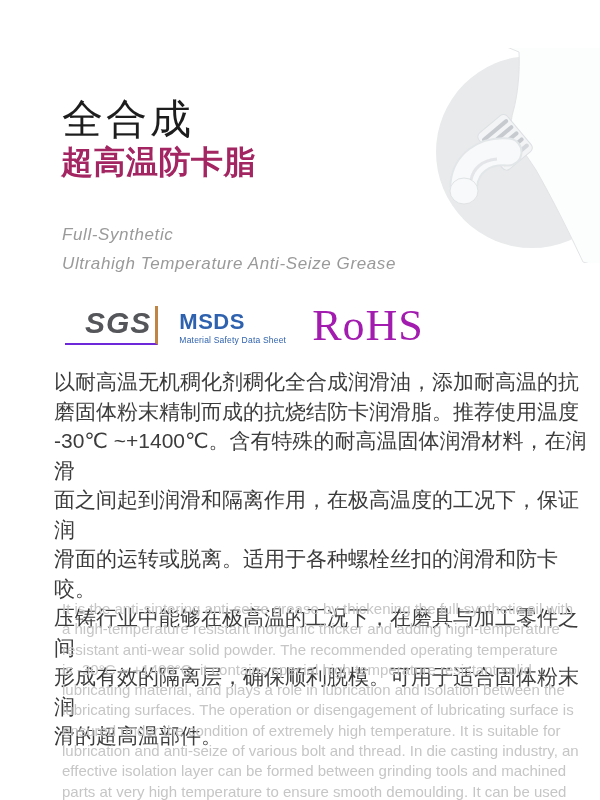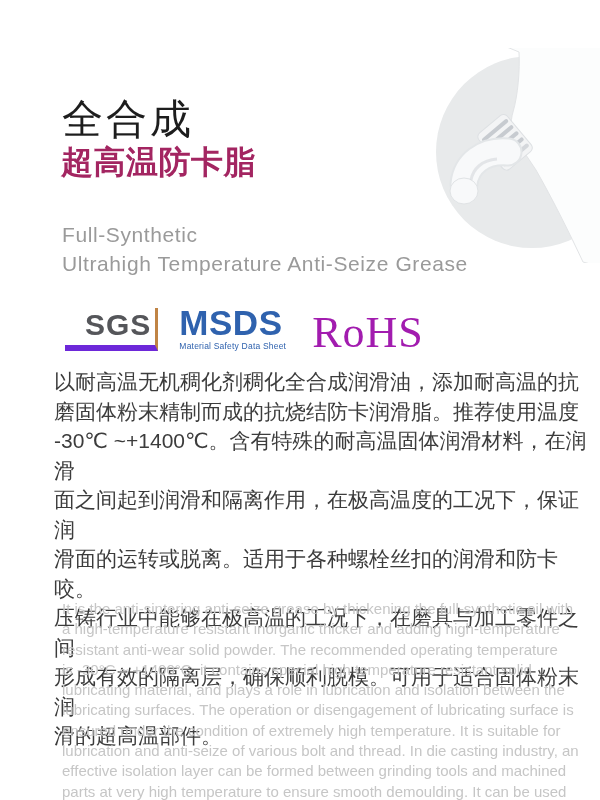--- a/index.html
+++ b/index.html
@@ -16,48 +16,49 @@
     font-size:41px; line-height:1.15; font-weight:500;
     color:#1d1d1d; letter-spacing:3px;
   }
   .title-accent {
     position:absolute; left:61px; top:97px;
     font-size:32px; line-height:1.1; font-weight:700;
     color:#a32561; letter-spacing:0.5px;
   }
   .subtitle {
     position:absolute; left:62px; top:172px;
-    font-size:21px; line-height:29px; 
+    font-size:17px; line-height:29px; font-style:italic;
     color:#9a9a9a; letter-spacing:0.6px; white-space:pre-line;
   }
 
   
   .photo { position:absolute; top:0; right:0; width:225px; height:215px; }
 
   
   .badges {
     position:absolute; left:65px; top:258px;
     display:flex; align-items:flex-end;
   }
   .badge-sgs {
     position:relative;
     padding:2px 4px 5px 20px;
-    border-bottom:6px solid #6d28d9;
+    border-bottom:2px solid #6d28d9;
     border-right:3px solid #c08445;
     margin-right:21px;
+    font-style:italic;
   }
   .sgs-text {
     font-size:30px; line-height:1; font-weight:700;
     color:#55565a; letter-spacing:1px;
   }
   .badge-msds {
     display:flex; flex-direction:column; margin-right:26px; margin-bottom:0px;
   }
   .msds-text {
-    font-size:35px; line-height:0.95; font-weight:700;
+    font-size:22px; line-height:0.95; font-weight:700;
     color:#2f62ae; letter-spacing:0.5px;
   }
   .msds-sub {
     font-size:8.5px; font-weight:400; color:#2f62ae;
     letter-spacing:0.2px; margin-top:2px; white-space:nowrap;
   }
   .badge-rohs {
     font-family:"Liberation Serif","DejaVu Serif",serif;
     font-size:44px; line-height:0.88; font-weight:400;
     color:#a21caf; letter-spacing:1px; margin-bottom:-1px;

